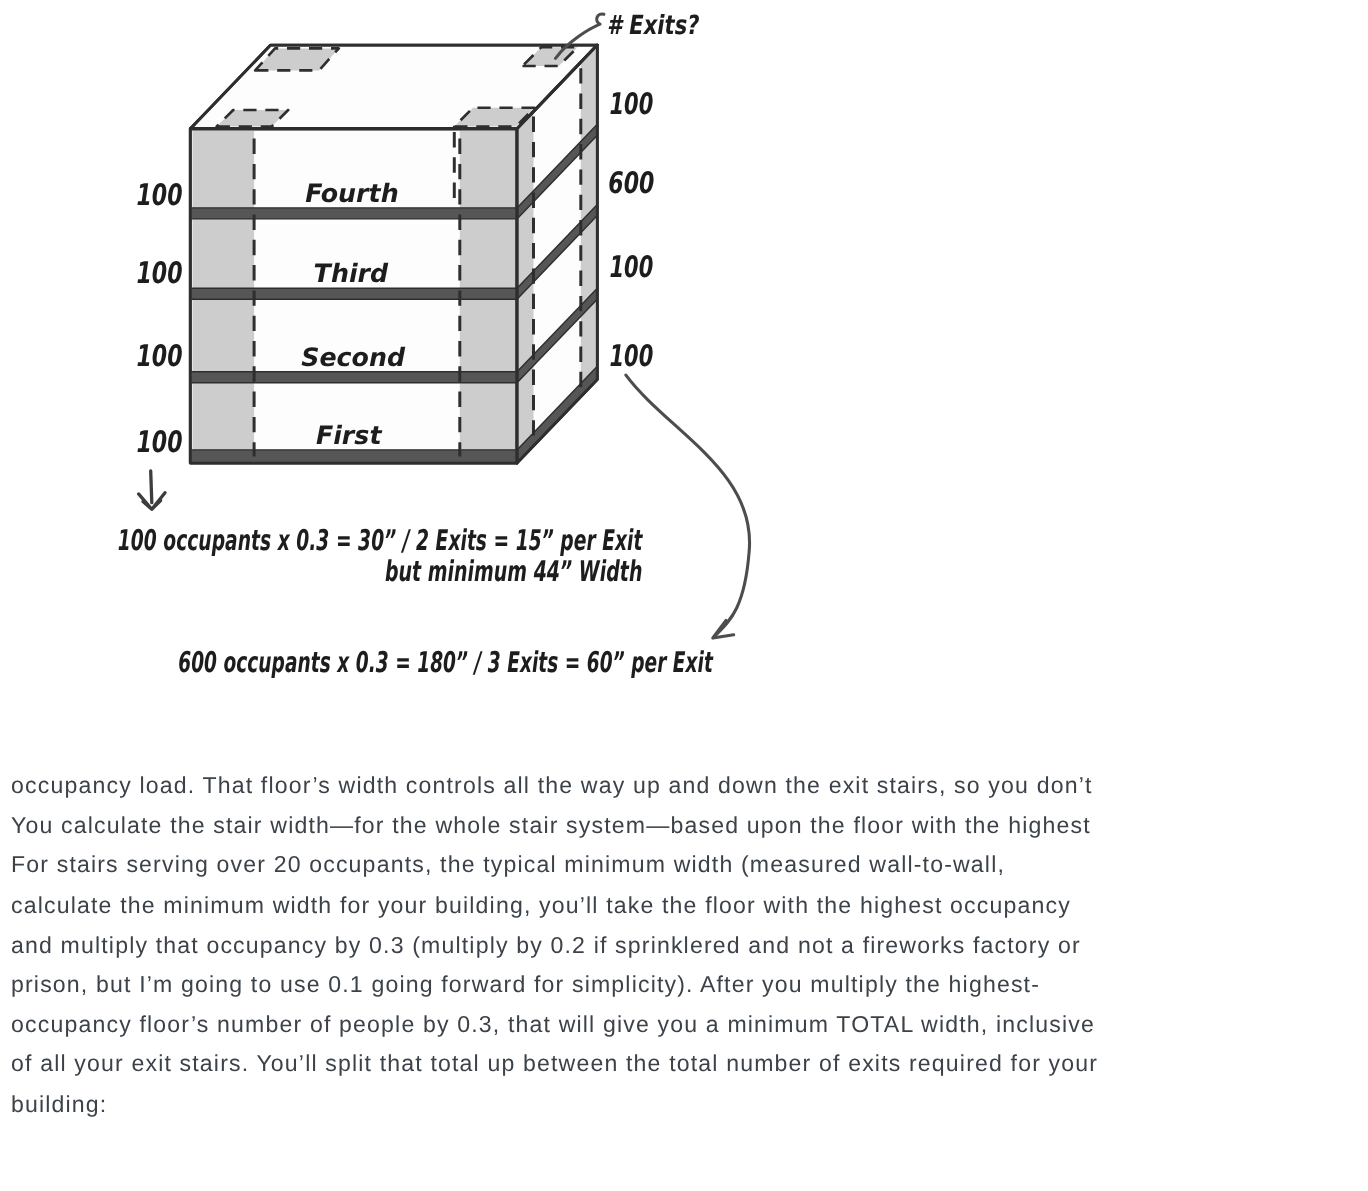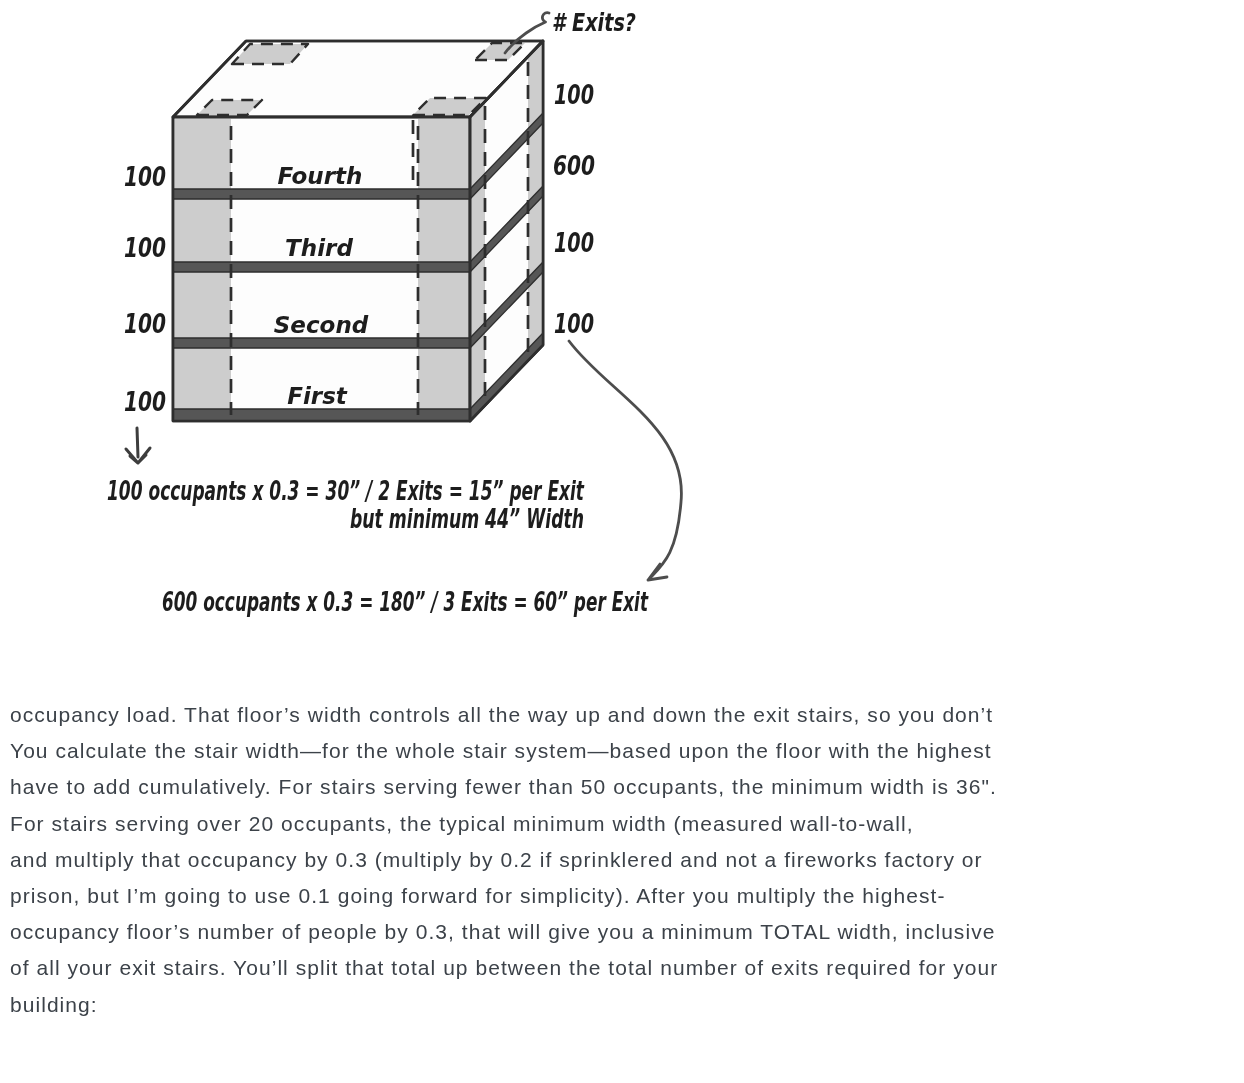--- a/index.html
+++ b/index.html
@@ -95,22 +95,22 @@
 
       <text class="hand" x="107" y="500" font-size="26" textLength="477" lengthAdjust="spacingAndGlyphs">100 occupants x 0.3 = 30” / 2 Exits = 15” per Exit</text>
       <text class="hand" x="350" y="528" font-size="26" textLength="234" lengthAdjust="spacingAndGlyphs">but minimum 44” Width</text>
       <text class="hand" x="162" y="611" font-size="26" textLength="486" lengthAdjust="spacingAndGlyphs">600 occupants x 0.3 = 180” / 3 Exits = 60” per Exit</text>
     </svg>
   </div>
 
   <div class="body-text">
     <div class="line">occupancy load. That floor’s width controls all the way up and down the exit stairs, so you don’t</div>
     <div class="line">You calculate the stair width—for the whole stair system—based upon the floor with the highest</div>
-    <div class="line">have to add cumulatively. For stairs serving fewer than 50 occupants, the minimum width is 36".</div>
     <div class="line">For stairs serving over 20 occupants, the typical minimum width (measured wall-to-wall,</div>
+    <div class="line">calculate the minimum width for your building, you’ll take the floor with the highest occupancy</div>
     <div class="line">and multiply that occupancy by 0.3 (multiply by 0.2 if sprinklered and not a fireworks factory or</div>
     <div class="line">prison, but I’m going to use 0.1 going forward for simplicity). After you multiply the highest-</div>
     <div class="line">occupancy floor’s number of people by 0.3, that will give you a minimum TOTAL width, inclusive</div>
     <div class="line">of all your exit stairs. You’ll split that total up between the total number of exits required for your</div>
     <div class="line">building:</div>
   </div>
 
 </div>
 
 </body></html>

